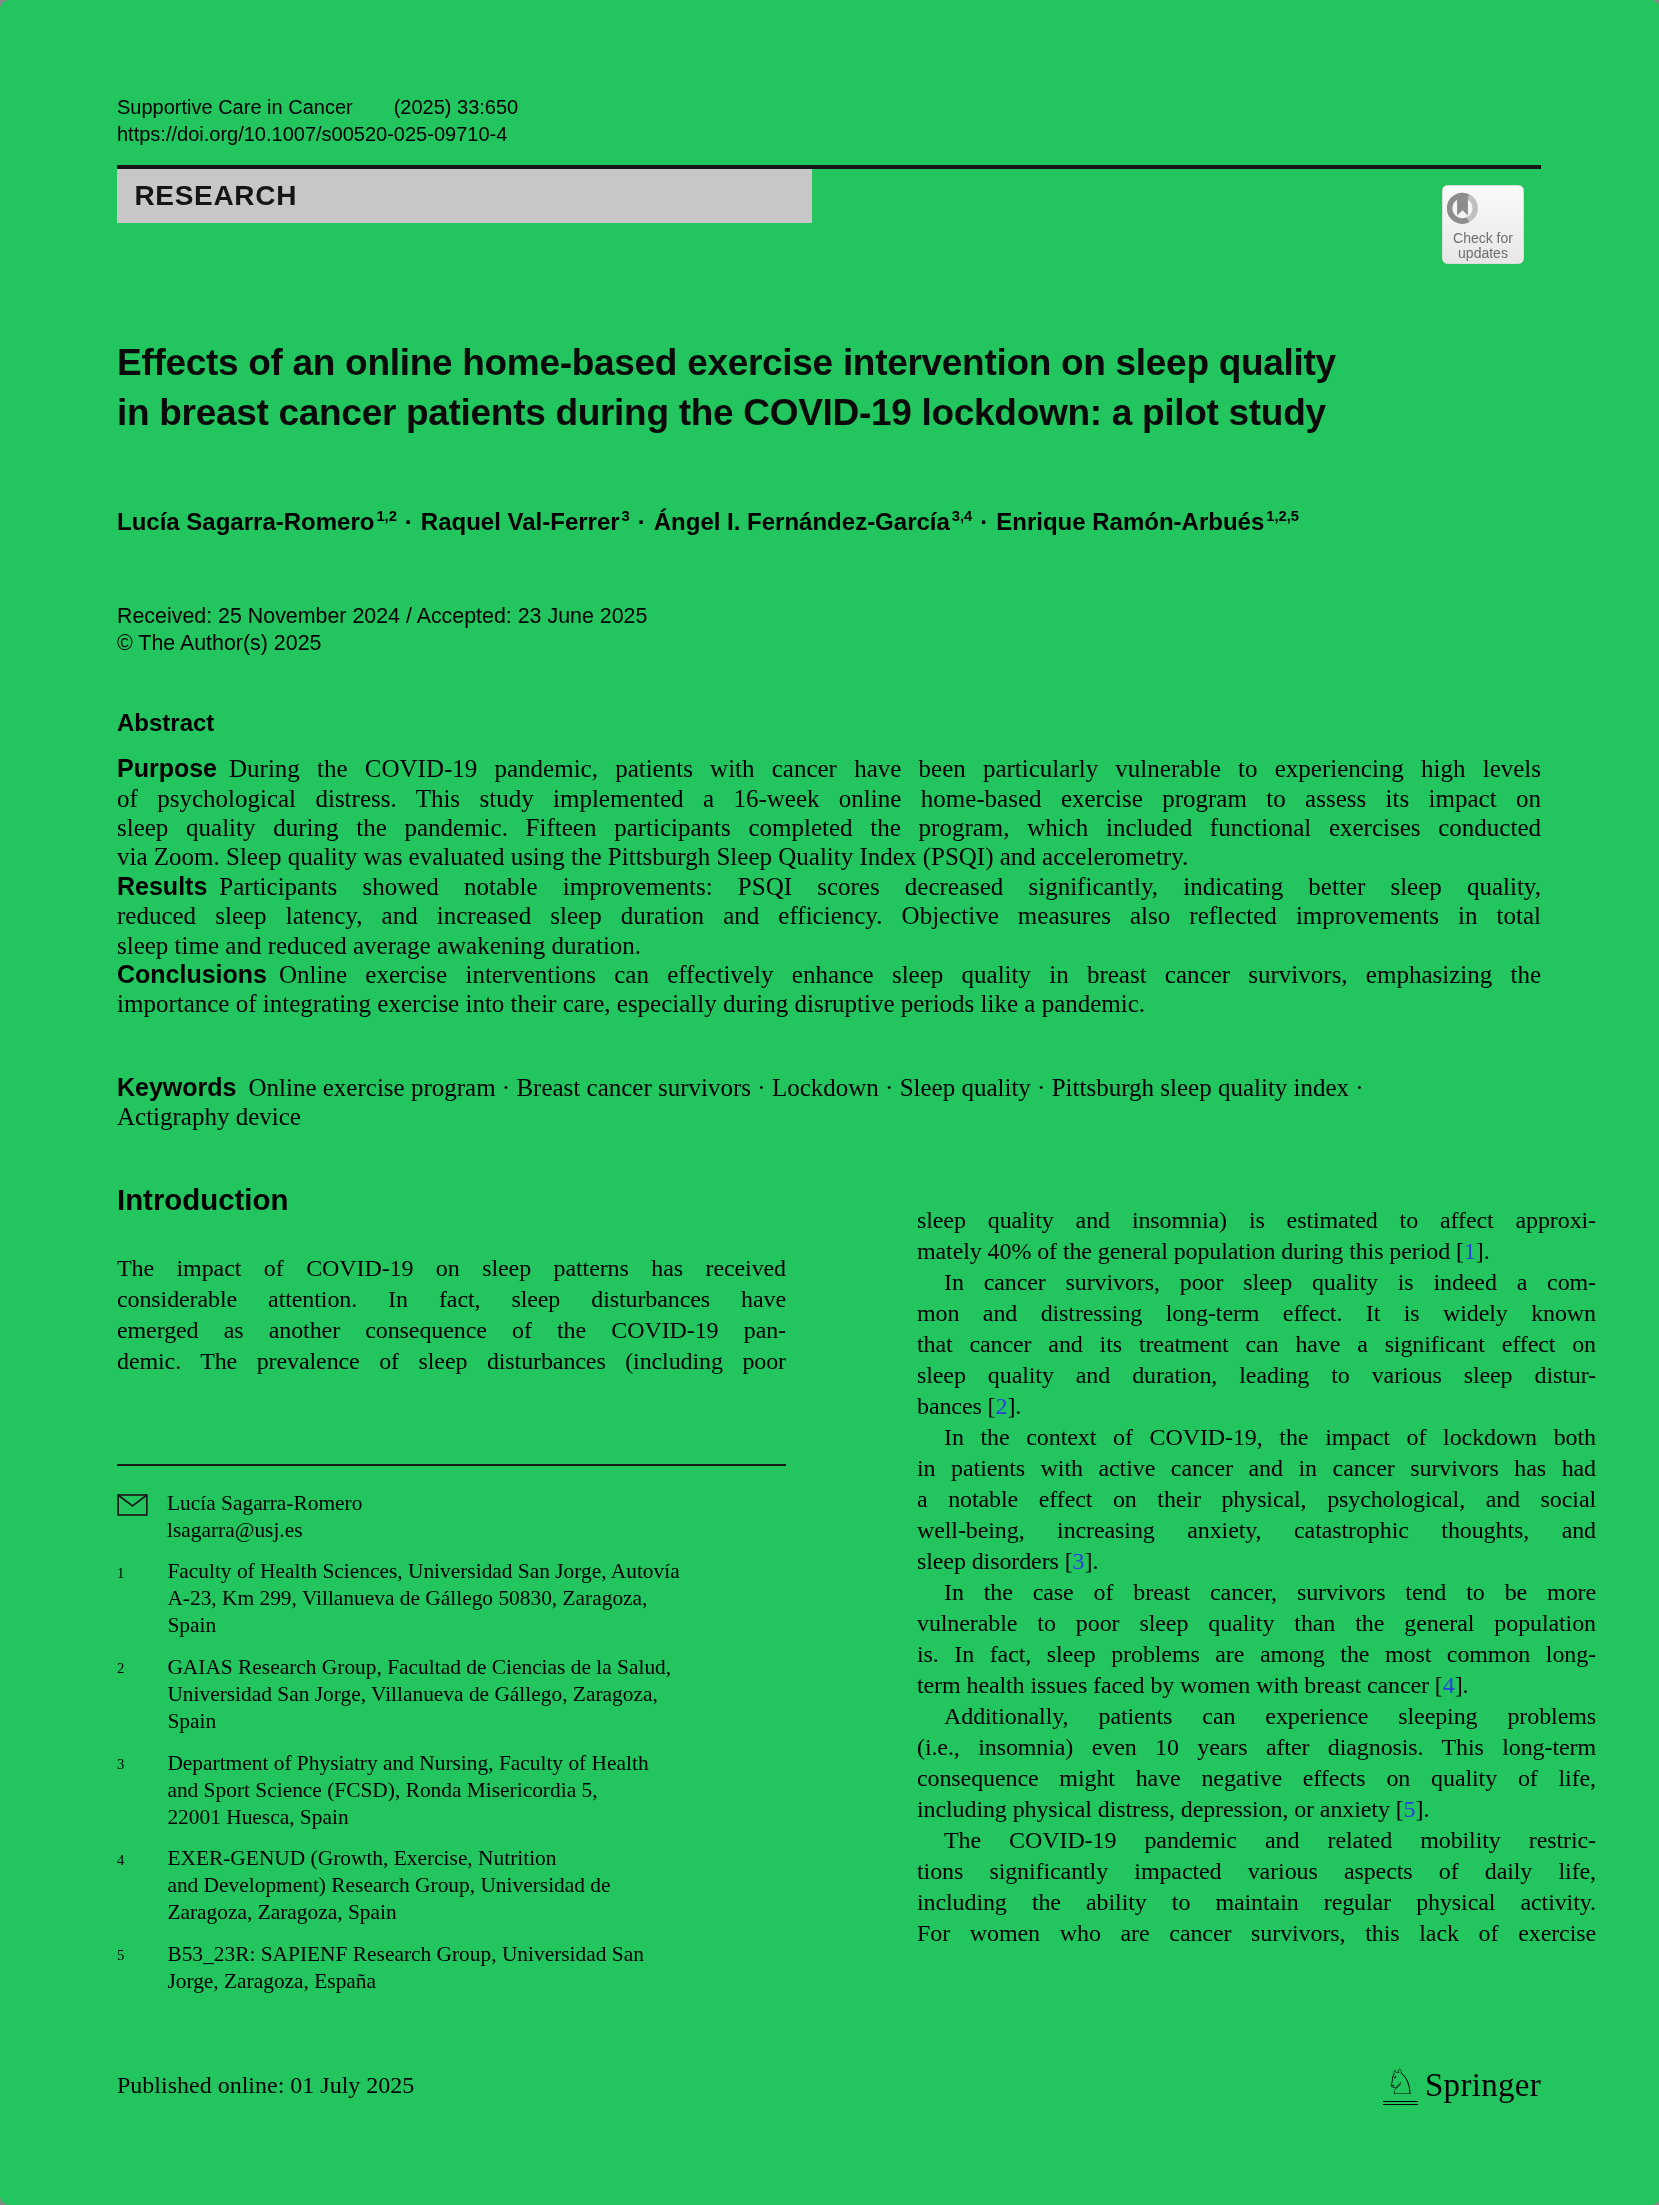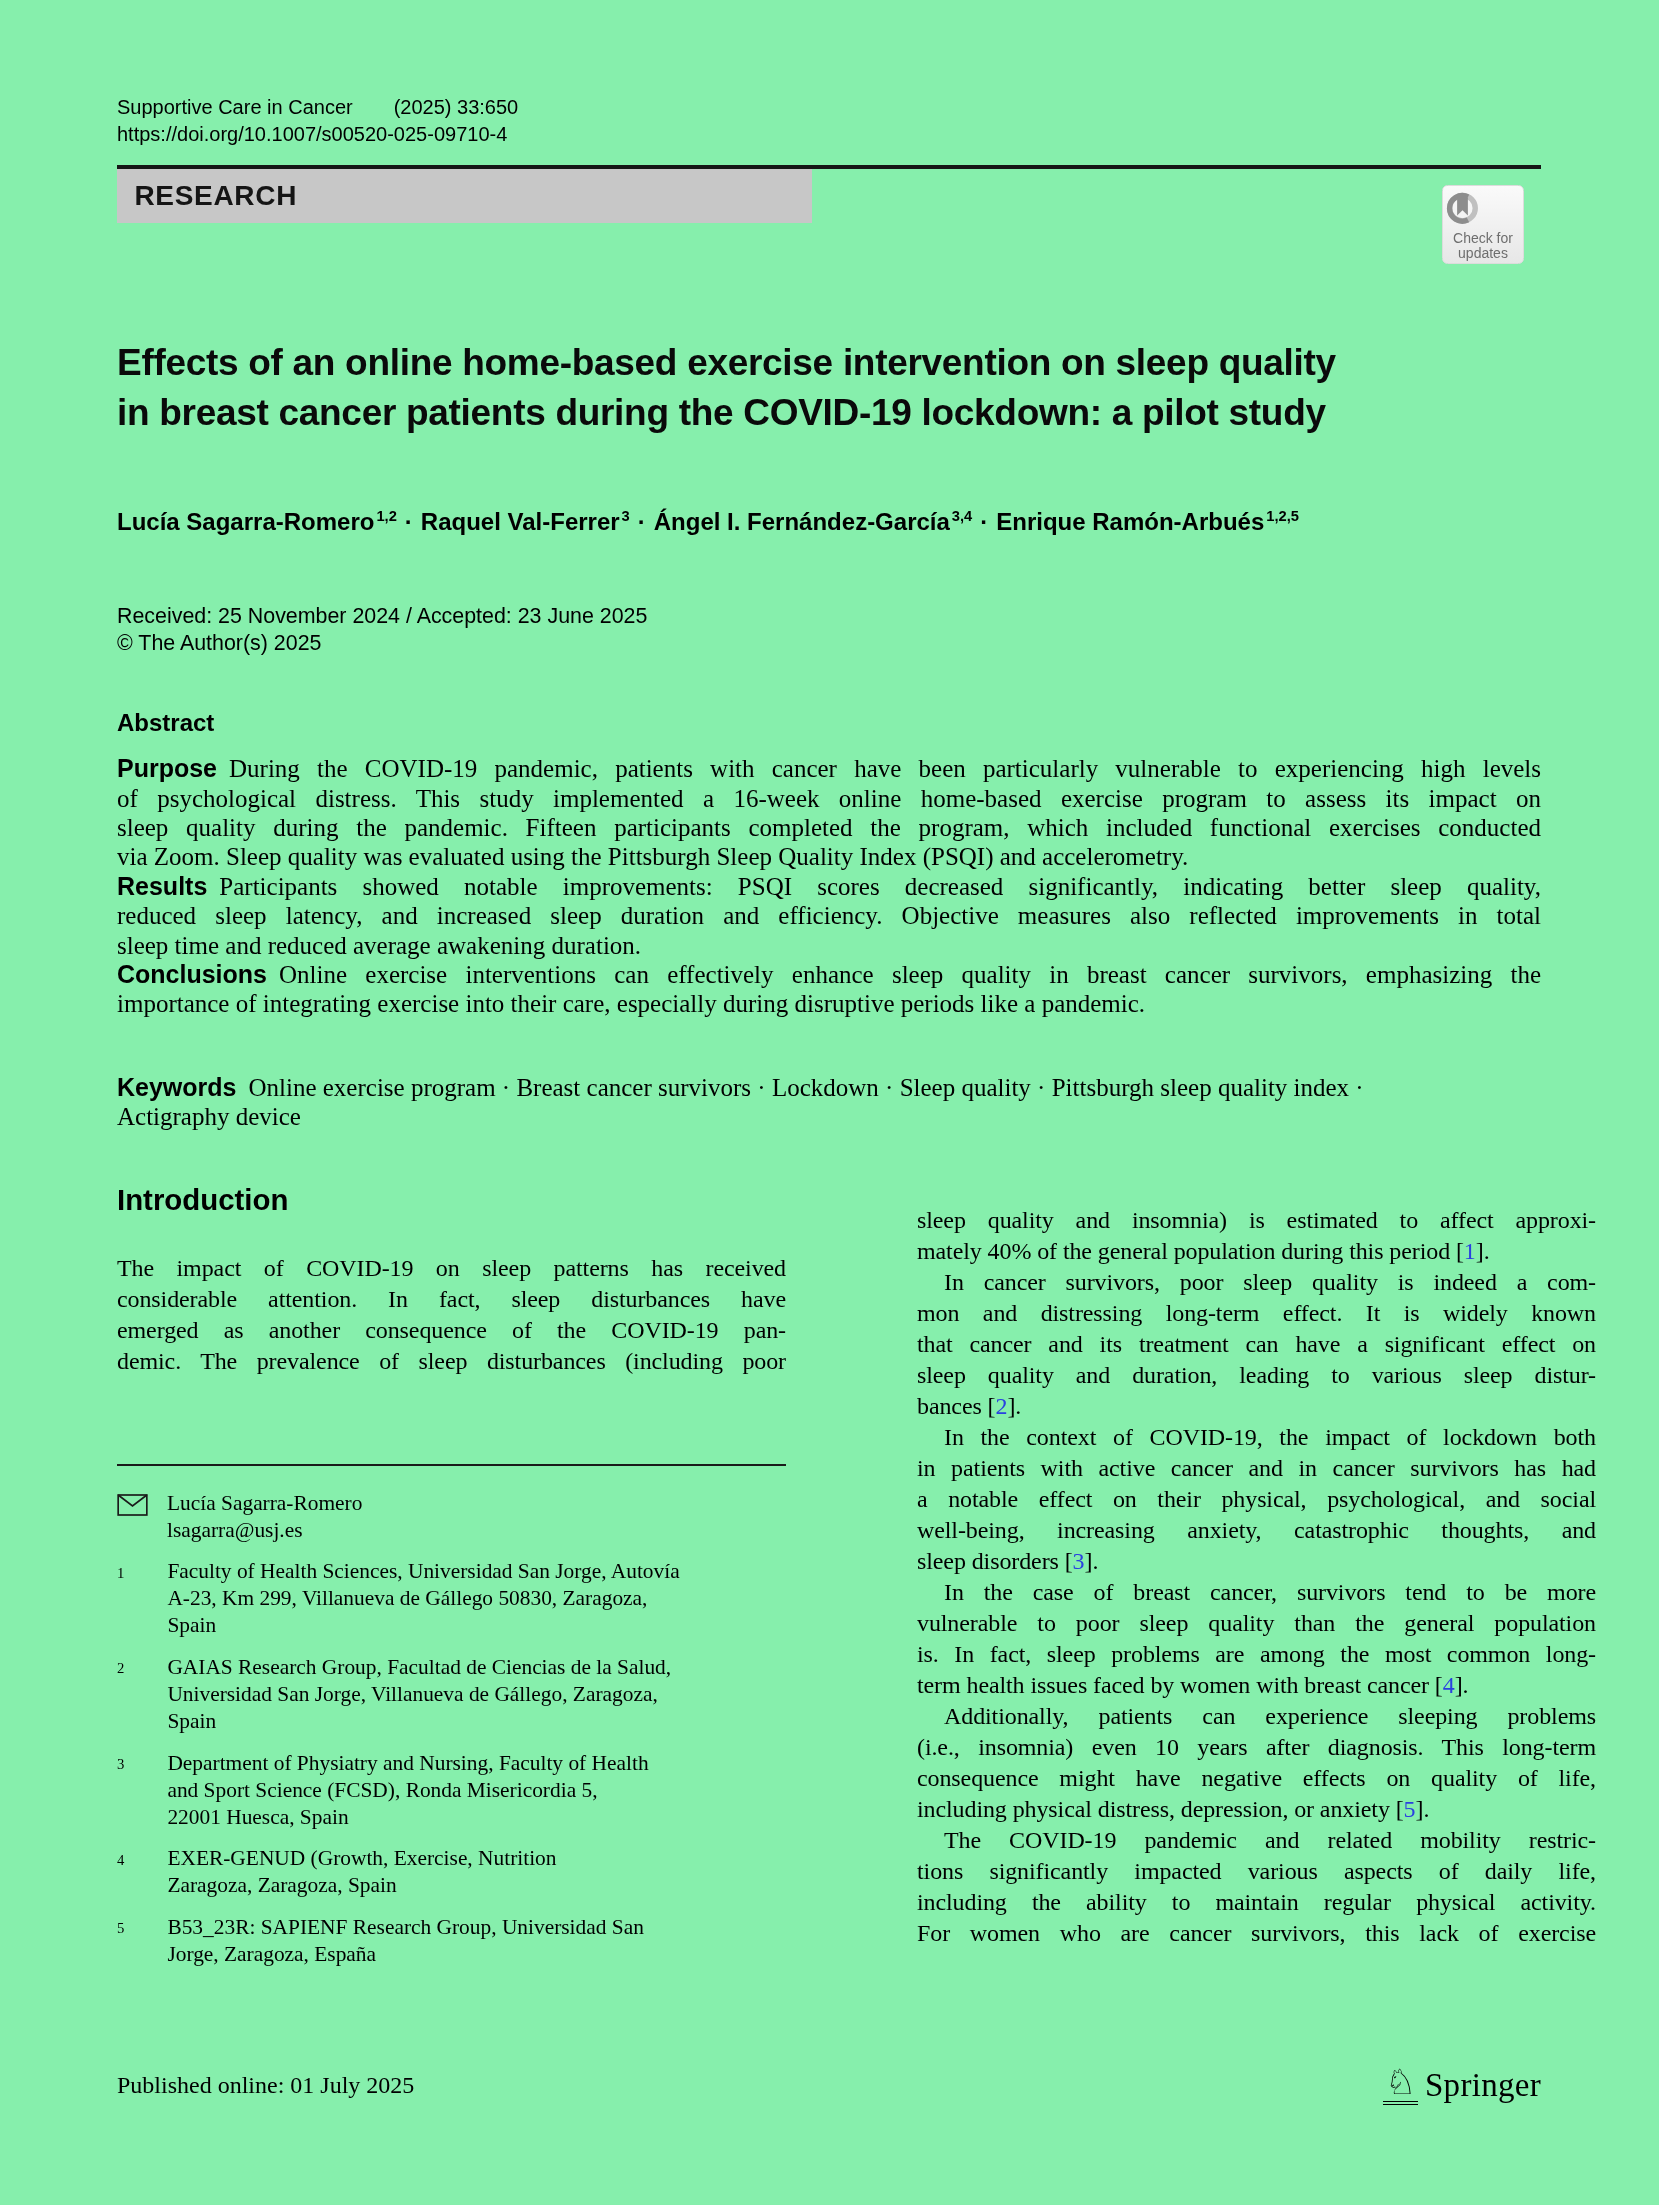--- a/index.html
+++ b/index.html
@@ -1,17 +1,17 @@
 <!DOCTYPE html>
 <html style="font-size:10.7px"><head>
 <meta charset="utf-8">
 <style>
   html,body{margin:0;padding:0;background:#888;}
-  .page{position:relative;width:1660px;height:2205px;background:#86efac;color:#000;
-        font-family:"Liberation Serif","DejaVu Serif",serif;overflow:hidden;}
+  .page{position:relative;width:1660px;height:2205px;background:#22c55e;color:#000;
+        font-family:"Liberation Serif","DejaVu Serif",serif;overflow:hidden;border-radius:9px;}
   .content{margin:0 119px 0 117px;position:relative;}
 
   
   .journal-block{padding-top:94px;font-family:"Liberation Sans","DejaVu Sans",sans-serif;
                  font-size:20px;line-height:27px;}
   .journal-line .vol{margin-left:41px;}
   .rule-bar{margin-top:17.4px;border-top:4px solid #161616;}
   .research-bar{width:695px;height:54px;background:#c7c7c7;display:flex;align-items:center;
                 padding-left:17.4px;box-sizing:border-box;
                 font-family:"Liberation Sans","DejaVu Sans",sans-serif;
@@ -187,20 +187,21 @@
                   <div>Department of Physiatry and Nursing, Faculty of Health</div>
                   <div>and Sport Science (FCSD), Ronda Misericordia 5,</div>
                   <div>22001 Huesca, Spain</div>
                 </div>
               </div>
               <div class="affil">
                 <span class="anum">4</span>
                 <span class="affil-gutter"></span>
                 <div class="abody">
                   <div>EXER-GENUD (Growth, Exercise, Nutrition</div>
+                  <div>and Development) Research Group, Universidad de</div>
                   <div>Zaragoza, Zaragoza, Spain</div>
                 </div>
               </div>
               <div class="affil">
                 <span class="anum">5</span>
                 <span class="affil-gutter"></span>
                 <div class="abody">
                   <div>B53_23R: SAPIENF Research Group, Universidad San</div>
                   <div>Jorge, Zaragoza, España</div>
                 </div>

